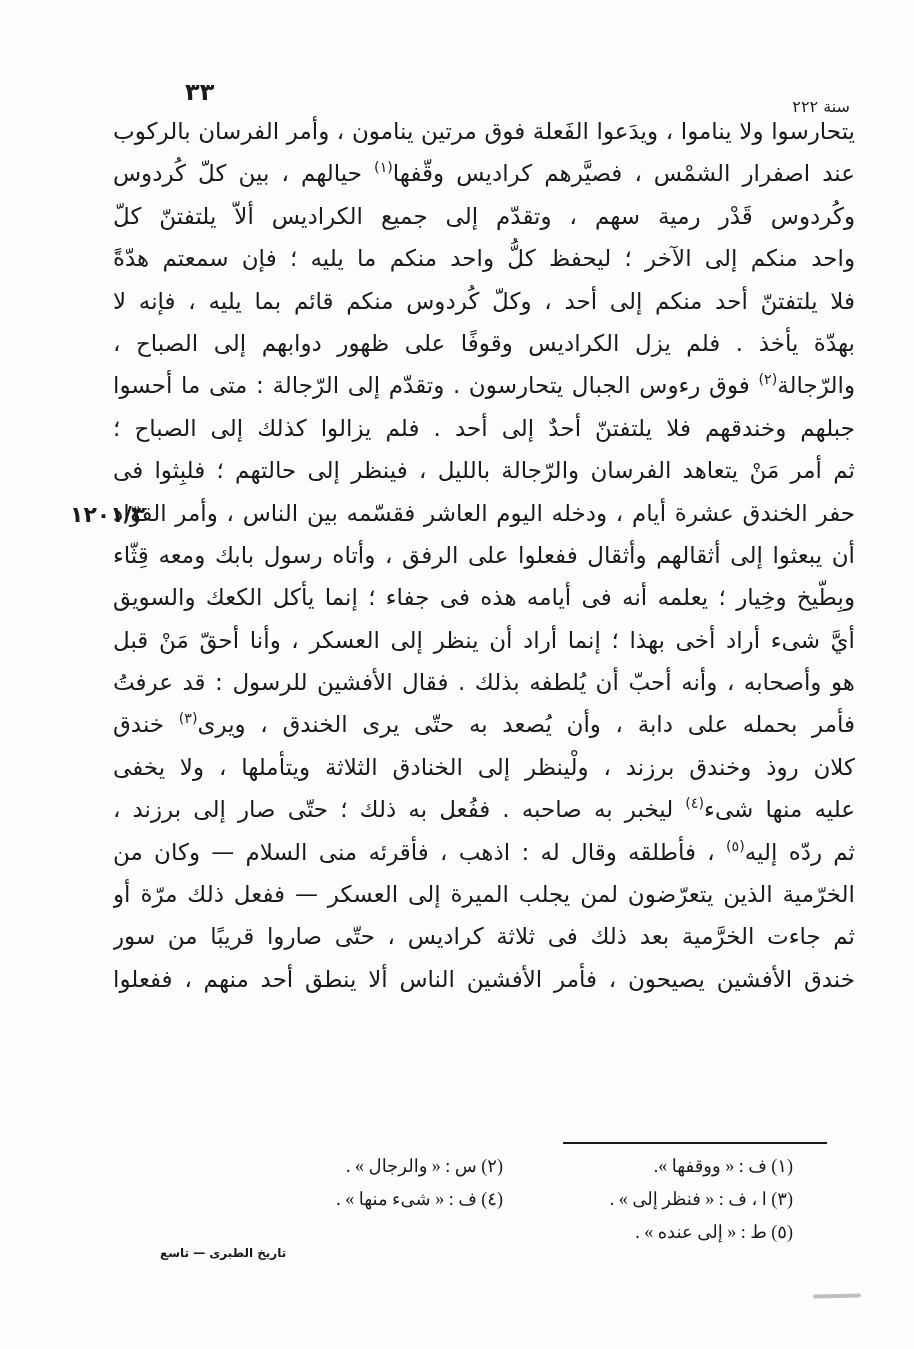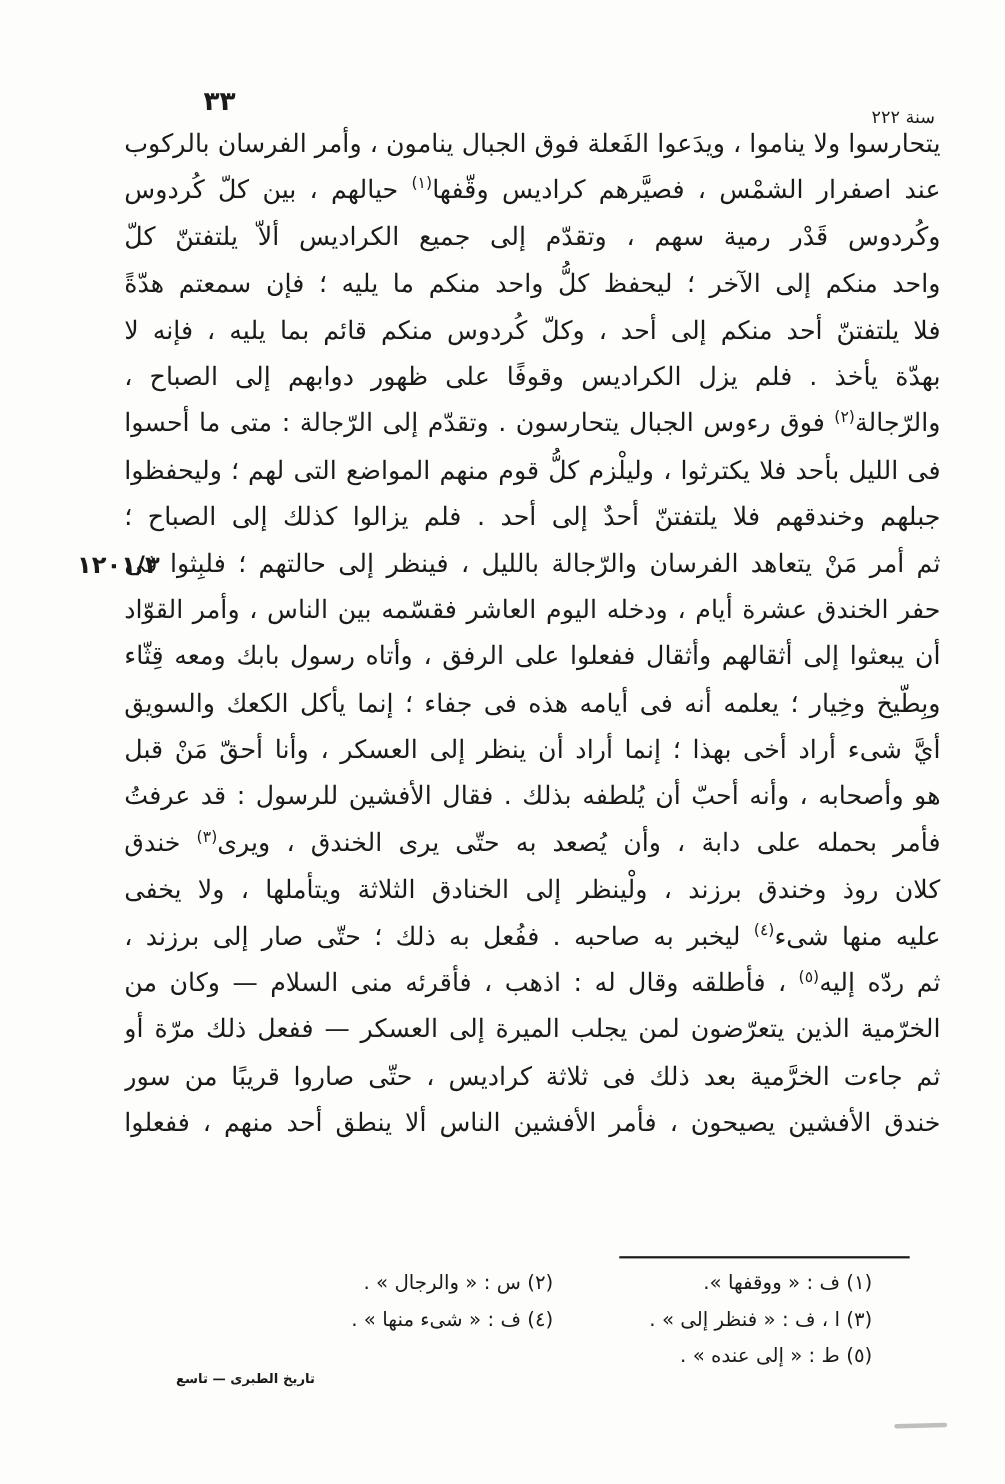--- a/index.html
+++ b/index.html
@@ -43,21 +43,21 @@
 
   .fn-sep{
     position:absolute;left:563px;top:1142px;width:264px;height:2px;
     background:#1a1a1a;
   }
   .footnotes{
     position:absolute;right:121px;top:1150px;width:580px;
     direction:rtl;font-size:18px;font-weight:500;
   }
   .fn-row{display:flex;direction:rtl;line-height:33px;}
-  .fn-cell{width:290px;text-align:right;white-space:nowrap;overflow:hidden;}
+  .fn-cell{width:290px;text-align:right;white-space:nowrap;overflow:hidden;font-family:Liberation Serif, serif;}
 
   .signature{
     position:absolute;left:160px;top:1246px;
     font-size:12px;font-weight:700;
   }
   .smudge{
     position:absolute;left:813px;top:1294px;width:48px;height:4px;
     background:#8d8d8d;opacity:.55;border-radius:2px;
     transform:rotate(-1.5deg);
   }
@@ -67,28 +67,27 @@
 
 <div class="page">
 
   <div class="page-number">٣٣</div>
 
   <div class="year-header">سنة ٢٢٢</div>
 
   <div class="margin-ref">١٢٠١/٣</div>
 
   <div class="body-text" id="body-text">
-      <div class="bline">يتحارسوا ولا يناموا ، ويدَعوا الفَعلة فوق الجبال ينامون ، وأمر الفرسان بالركوب</div>
+      <div class="bline">يتحارسوا ولا يناموا ، ويدَعوا الفَعلة فوق مرتين ينامون ، وأمر الفرسان بالركوب</div>
       <div class="bline">عند اصفرار الشمْس ، فصيَّرهم كراديس وقّفها<sup>(١)</sup> حيالهم ، بين كلّ كُردوس</div>
       <div class="bline">وكُردوس قَدْر رمية سهم ، وتقدّم إلى جميع الكراديس ألاّ يلتفتنّ كلّ</div>
       <div class="bline">واحد منكم إلى الآخر ؛ ليحفظ كلُّ واحد منكم ما يليه ؛ فإن سمعتم هدّةً</div>
       <div class="bline">فلا يلتفتنّ أحد منكم إلى أحد ، وكلّ كُردوس منكم قائم بما يليه ، فإنه لا</div>
       <div class="bline">بهدّة يأخذ .  فلم يزل الكراديس وقوفًا على ظهور دوابهم إلى الصباح ،</div>
       <div class="bline">والرّجالة<sup>(٢)</sup> فوق رءوس الجبال يتحارسون . وتقدّم إلى الرّجالة : متى ما أحسوا</div>
-      <div class="bline">فى الليل بأحد فلا يكترثوا ، وليلْزم كلُّ قوم منهم المواضع التى لهم ؛ وليحفظوا</div>
       <div class="bline">جبلهم وخندقهم فلا يلتفتنّ أحدٌ إلى أحد .  فلم يزالوا كذلك إلى الصباح ؛</div>
       <div class="bline">ثم أمر مَنْ يتعاهد الفرسان والرّجالة بالليل ، فينظر إلى حالتهم ؛ فلبِثوا فى</div>
       <div class="bline">حفر الخندق عشرة أيام ، ودخله اليوم العاشر فقسّمه بين الناس ، وأمر القوّاد</div>
       <div class="bline">أن يبعثوا إلى أثقالهم وأثقال ففعلوا على الرفق ، وأتاه رسول بابك ومعه قِثّاء</div>
       <div class="bline">وبِطّيخ وخِيار ؛ يعلمه أنه فى أيامه هذه فى جفاء ؛ إنما يأكل الكعك والسويق</div>
       <div class="bline">أيَّ شىء أراد أخى بهذا ؛ إنما أراد أن ينظر إلى العسكر ، وأنا أحقّ مَنْ قبل</div>
       <div class="bline">هو وأصحابه ، وأنه أحبّ أن يُلطفه بذلك . فقال الأفشين للرسول : قد عرفتُ</div>
       <div class="bline">فأمر بحمله على دابة ، وأن يُصعد به حتّى يرى الخندق ، ويرى<sup>(٣)</sup> خندق</div>
       <div class="bline">كلان روذ وخندق برزند ، ولْينظر إلى الخنادق الثلاثة ويتأملها ، ولا يخفى</div>
       <div class="bline">عليه منها شىء<sup>(٤)</sup> ليخبر به صاحبه . ففُعل به ذلك ؛ حتّى صار إلى برزند ،</div>

